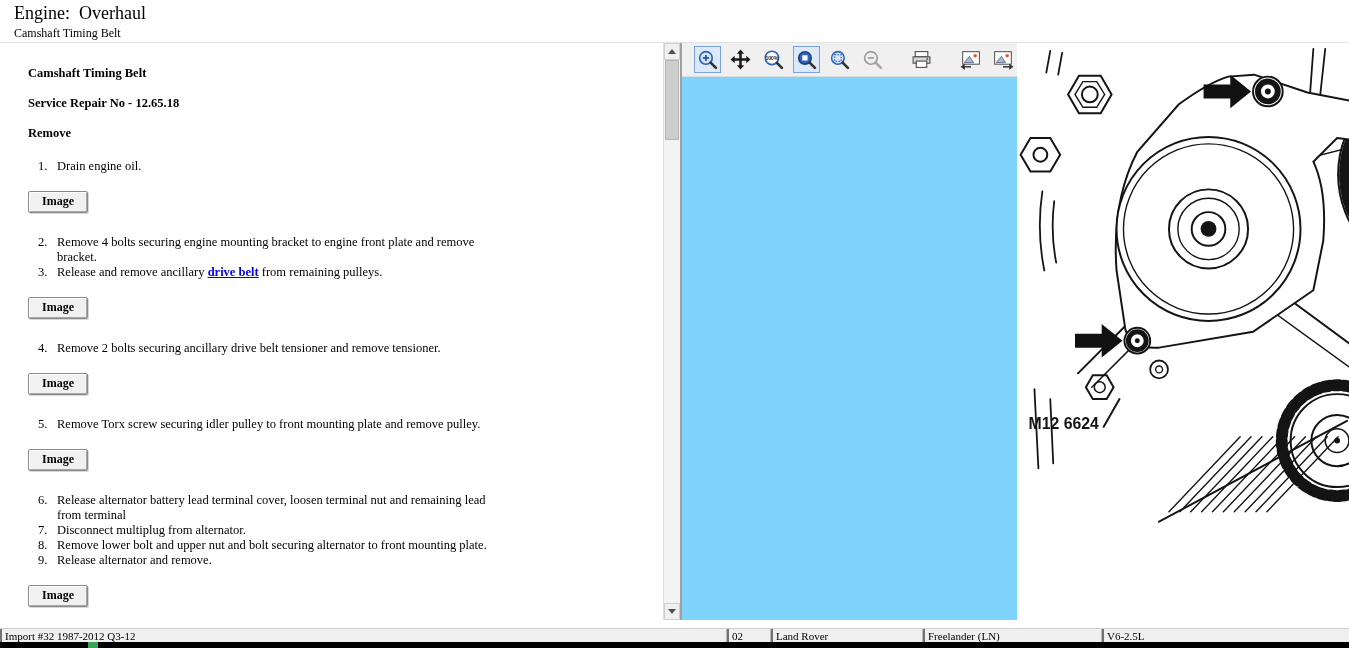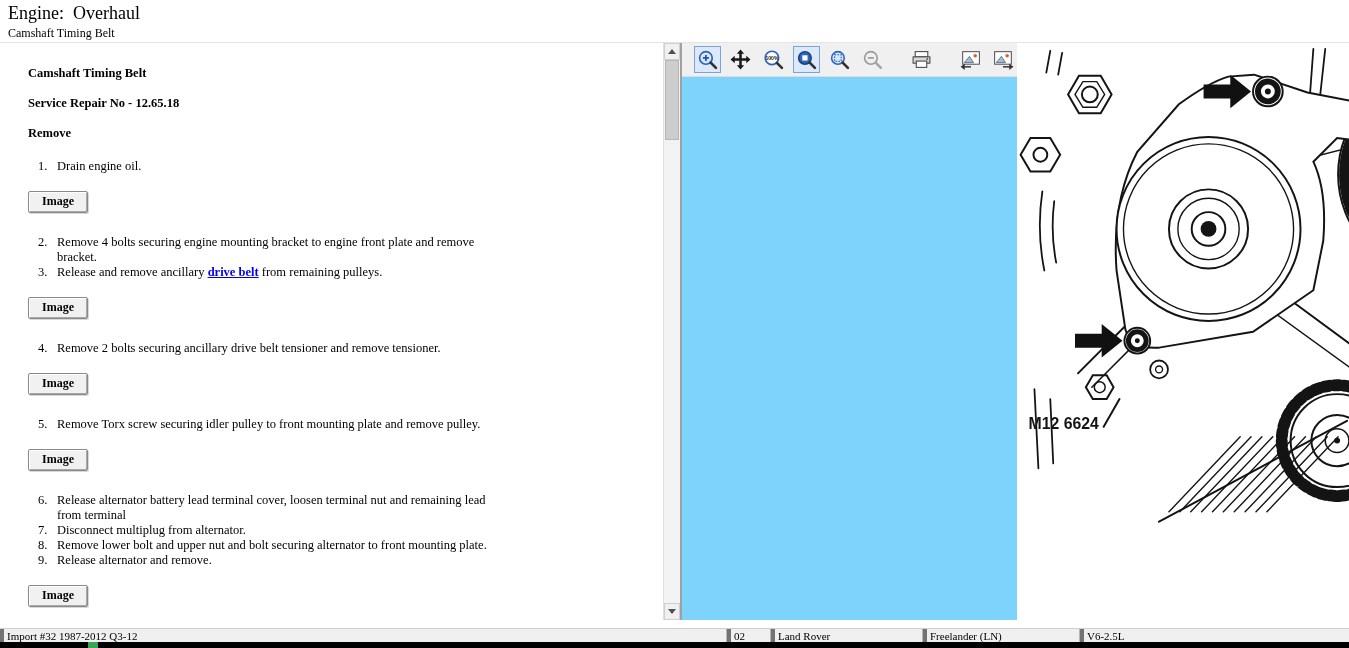--- a/index.html
+++ b/index.html
@@ -1,21 +1,21 @@
 <!DOCTYPE html>
 <html><head>
 <meta charset="utf-8">
 <style>
   *{margin:0;padding:0;box-sizing:border-box}
   html,body{width:1349px;height:648px;overflow:hidden;background:#fff;
     font-family:"Liberation Serif",serif;color:#000}
   .app{position:relative;width:1349px;height:648px;background:#fff}
 
   
-  .header{height:42px;padding:3px 0 0 8px}
+  .header{height:42px;padding:3px 0 0 14px}
   .header .title{font-size:18px;white-space:pre}
   .header .subtitle{font-size:12px;margin-top:2px;padding-left:0}
 
   
   .main{display:flex;height:578px;border-top:1px solid #e4e4e4}
   .left-panel{width:680px;display:flex;background:#fff}
   .doc{width:663px;padding:23px 0 0 28px;font-size:12.5px;line-height:15px}
   .doc .h{font-weight:bold;margin-bottom:15px}
   .doc .sec{font-weight:bold;margin-bottom:18px}
   .step{display:flex}
@@ -43,22 +43,22 @@
   .toolbar{height:34px;background:#f0f0f0;display:flex;align-items:center;padding-left:12px;gap:6px;border-bottom:1px solid #dcdcdc}
   .tb{width:27px;height:27px;display:flex;align-items:center;justify-content:center;border:1px solid transparent;cursor:pointer}
   .tb.selected{background:#dde8f8;border:1px solid #7ba2e0}
   .tb.gap-before{margin-left:16px}
   .diagram{flex:1;background:#fff;position:relative;overflow:hidden}
 
   
   .gap{height:8px;background:#fff}
   .statusbar{height:14px;display:flex;background:#f0f0f0;border-top:1px solid #cfcfcf;
     font-size:11px;line-height:12px;white-space:nowrap}
-  .status-seg{border-right:1px solid #b5b5b5;border-left:4px solid #737373;padding:1px 0 18px 3px;overflow:hidden}
-  .s1{width:727px}.s2{width:44px}.s3{width:152px}.s4{width:157px}.s5{flex:1;border-right:none}
+  .status-seg{border-right:1px solid #b5b5b5;border-left:2px solid #737373;padding:1px 0 18px 3px;overflow:hidden}
+  .s1{width:727px}.s2{width:44px}.s3{width:152px}.s4{width:179px}.s5{flex:1;border-right:none}
 
   .taskbar{height:6px;background:#000;position:relative}
   .task-green{position:absolute;left:88px;top:0;width:10px;height:6px;background:#3aa655}
 </style>
 </head>
 <body>
 
 <div class="app">
 
   <header class="header">

